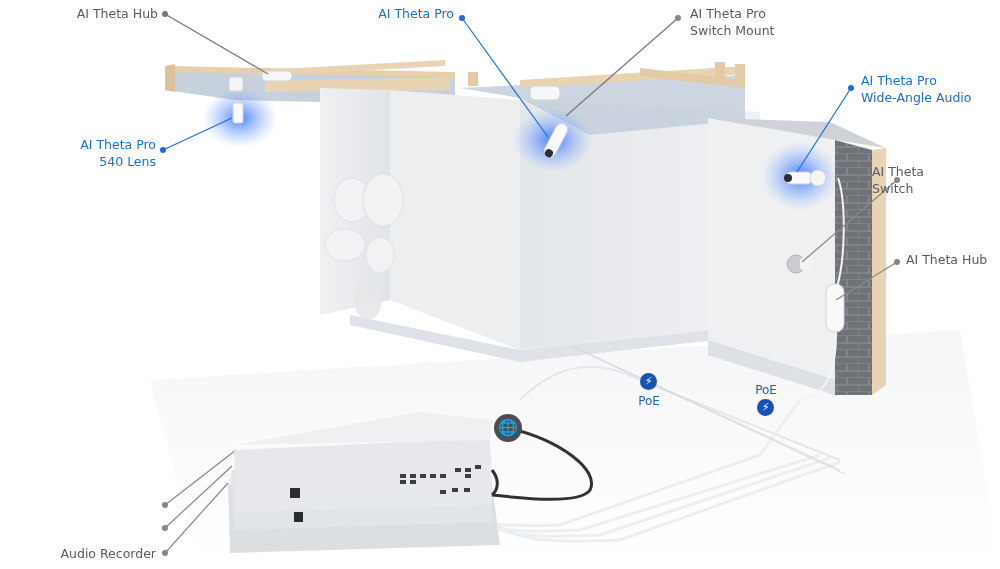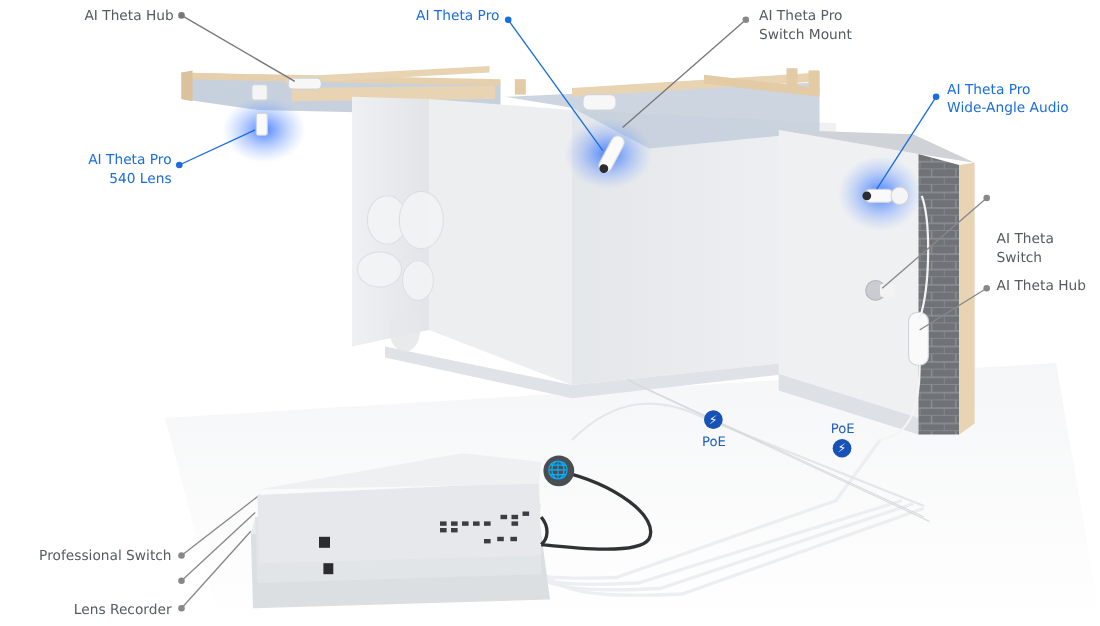--- a/index.html
+++ b/index.html
@@ -176,32 +176,29 @@
     <span>AI Theta Pro</span>
   </div>
   <div class="label gray" style="left:690px;top:5px;">
     <span>AI Theta Pro</span>
     <span>Switch Mount</span>
   </div>
   <div class="label blue" style="left:861px;top:72px;">
     <span>AI Theta Pro</span>
     <span>Wide-Angle Audio</span>
   </div>
-  <div class="label gray" style="left:906px;top:163px;margin-top:45px;">
+  <div class="label gray" style="left:872px;top:163px;">
     <span>AI Theta</span>
     <span>Switch</span>
   </div>
   <div class="label gray" style="left:906px;top:251px;">
     <span>AI Theta Hub</span>
   </div>
-  <div class="label gray right" style="left:10px;top:496px;width:146px;">
-    <span>Professional Switch</span>
-  </div>
   <div class="label gray right" style="left:10px;top:545px;width:146px;">
-    <span>Lens Recorder</span>
+    <span>Audio Recorder</span>
   </div>
 
   <div class="poe-badge" style="left:640px;top:373px;">⚡</div>
   <div class="poe" style="left:634px;top:394px;width:30px;">PoE</div>
   <div class="poe" style="left:751px;top:383px;width:30px;">PoE</div>
   <div class="poe-badge" style="left:757px;top:399px;">⚡</div>
 
   <div class="globe" style="left:494px;top:414px;">🌐</div>
 </div>
 

